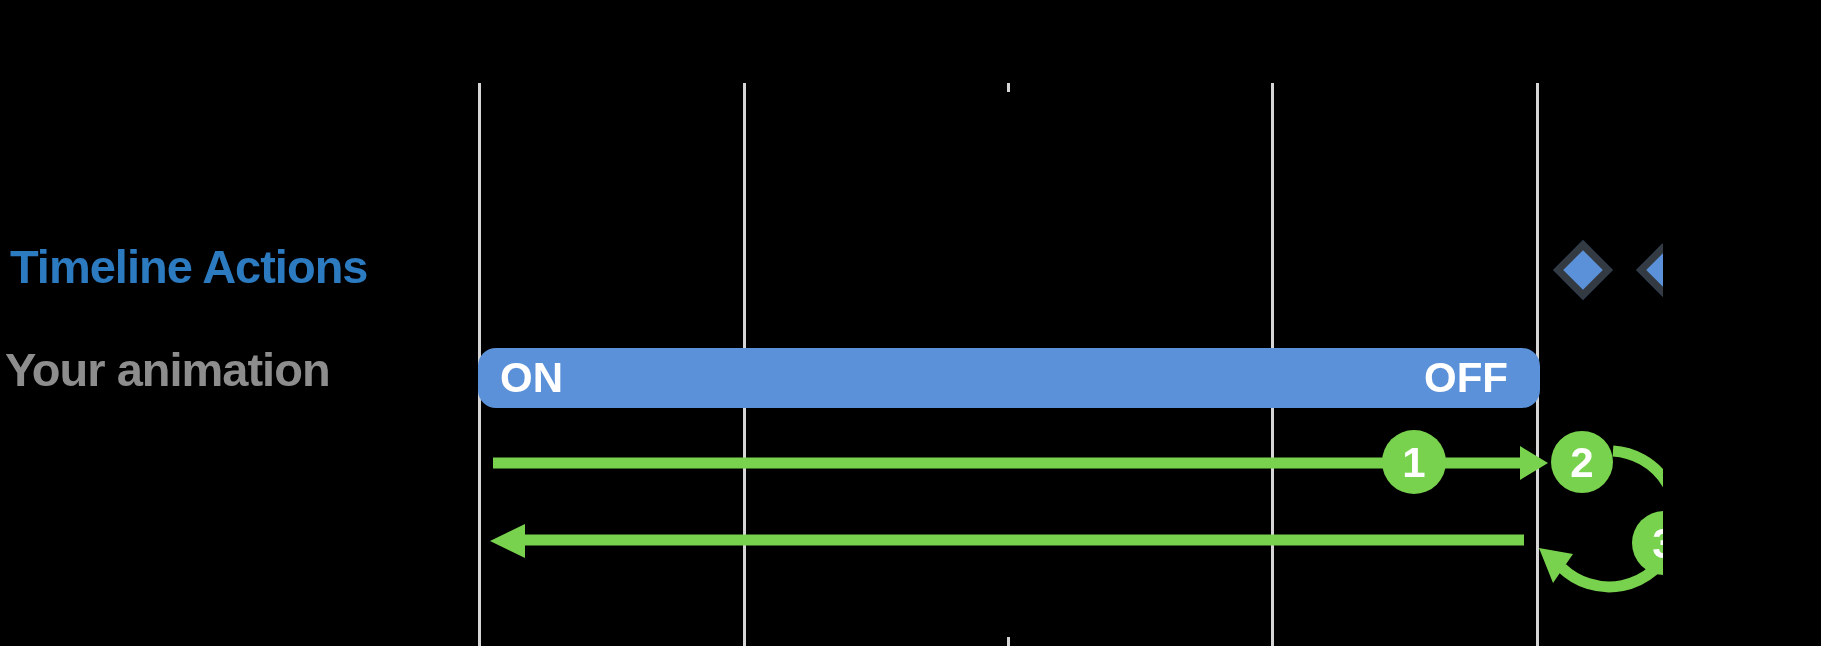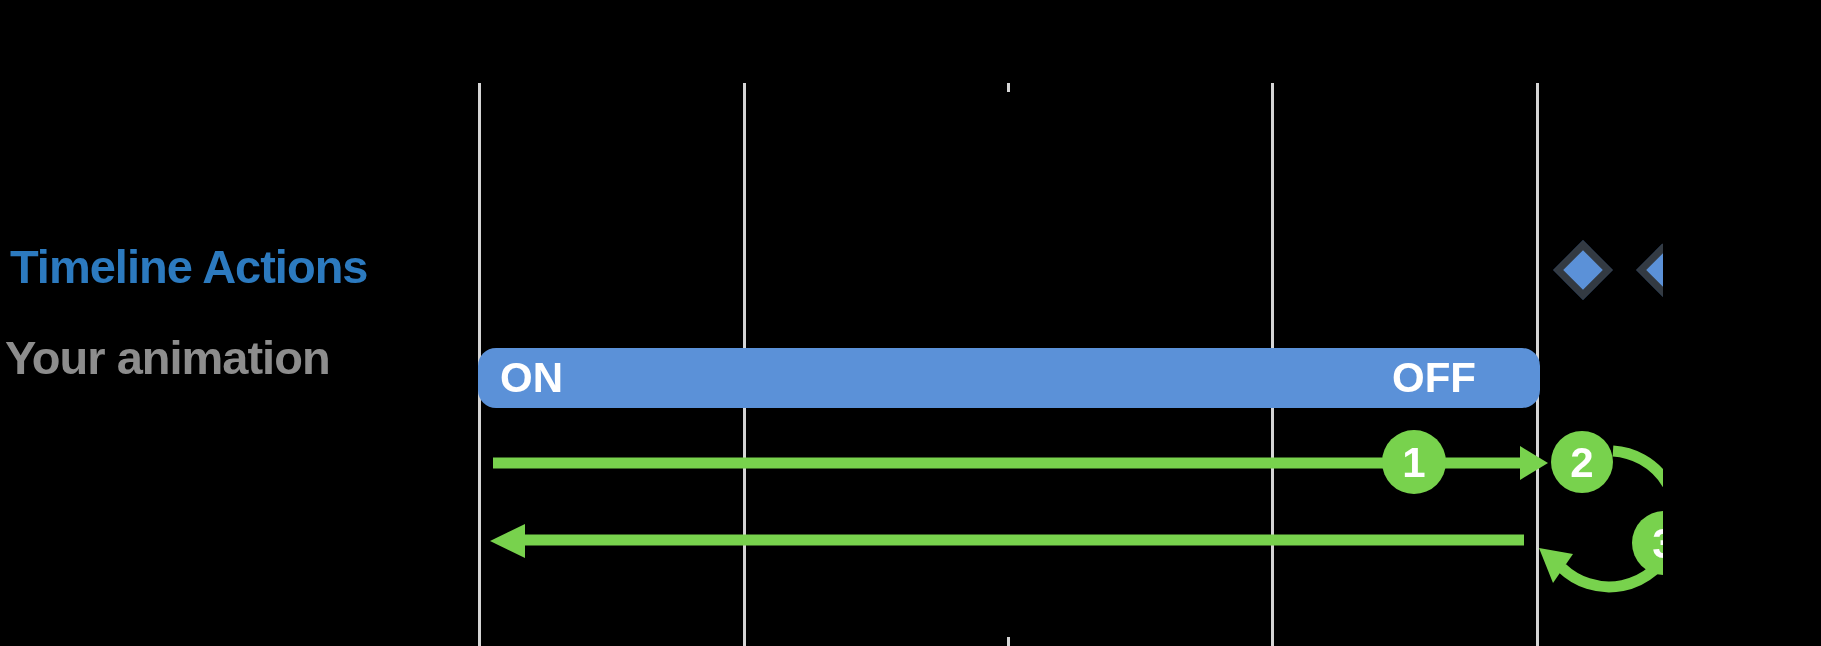--- a/index.html
+++ b/index.html
@@ -31,35 +31,35 @@
   .row-label {
     position: absolute;
     font-weight: bold;
     font-size: 47px;
     letter-spacing: -1px;
     line-height: 1;
     white-space: nowrap;
     z-index: 2;
   }
   .label-actions { left: 10px; top: 243px; color: #2c7abf; }
-  .label-animation { left: 5px; top: 334px; color: #8d8d8d; }
+  .label-animation { left: 5px; top: 346px; color: #8d8d8d; }
   
   .state-bar {
     position: absolute;
     left: 478px;
     top: 348px;
     width: 1062px;
     height: 60px;
     box-sizing: border-box;
     background: #5b91d8;
     border-radius: 18px;
     display: flex;
     justify-content: space-between;
     align-items: center;
-    padding: 0 64px 0 22px;
+    padding: 0 32px 0 22px;
     color: #ffffff;
     font-weight: bold;
     font-size: 42px;
     z-index: 2;
   }
   
   .diamond {
     position: absolute;
     width: 42px;
     height: 42px;

